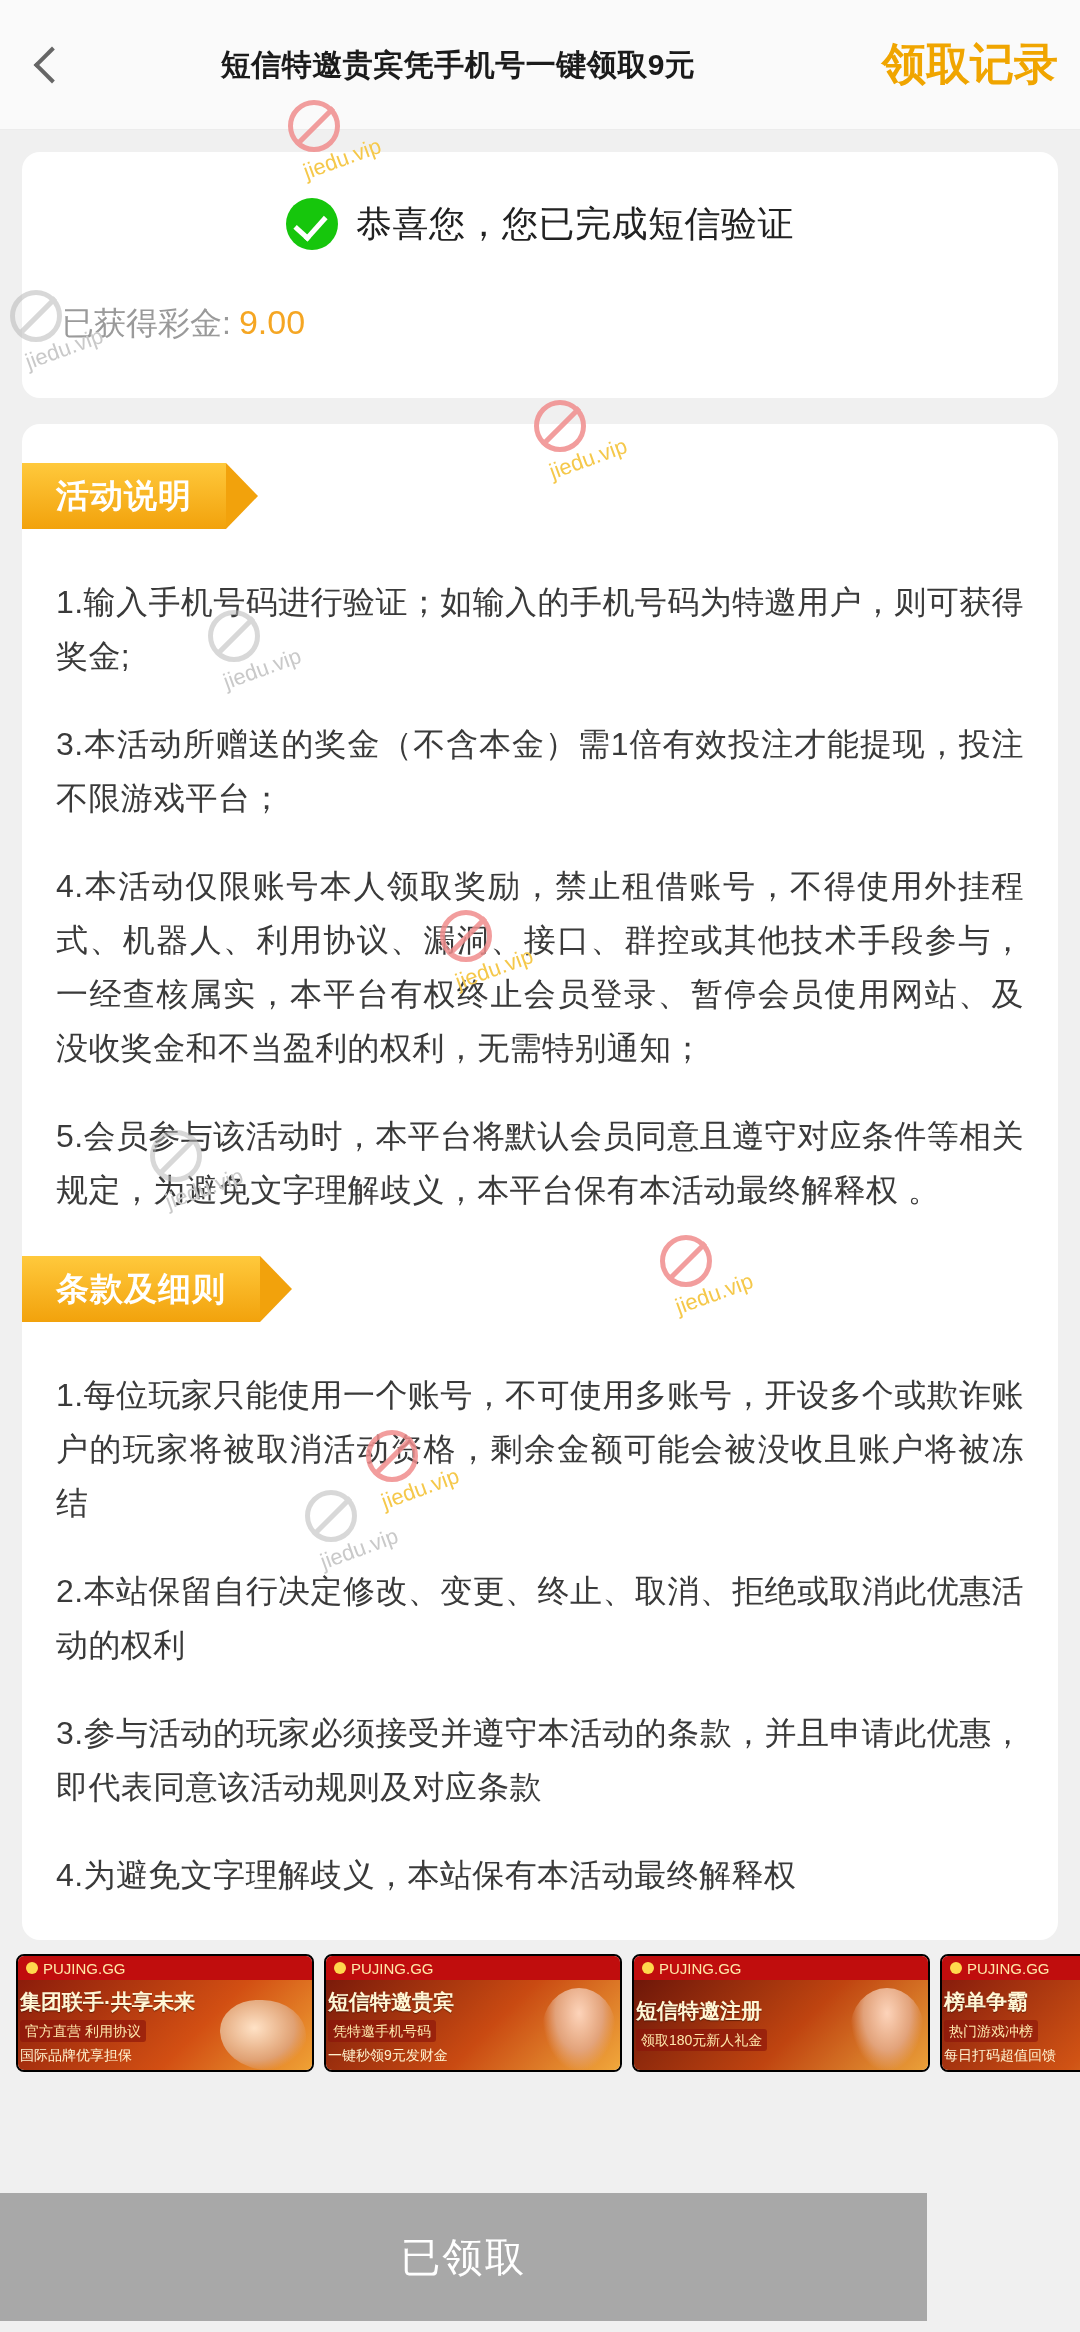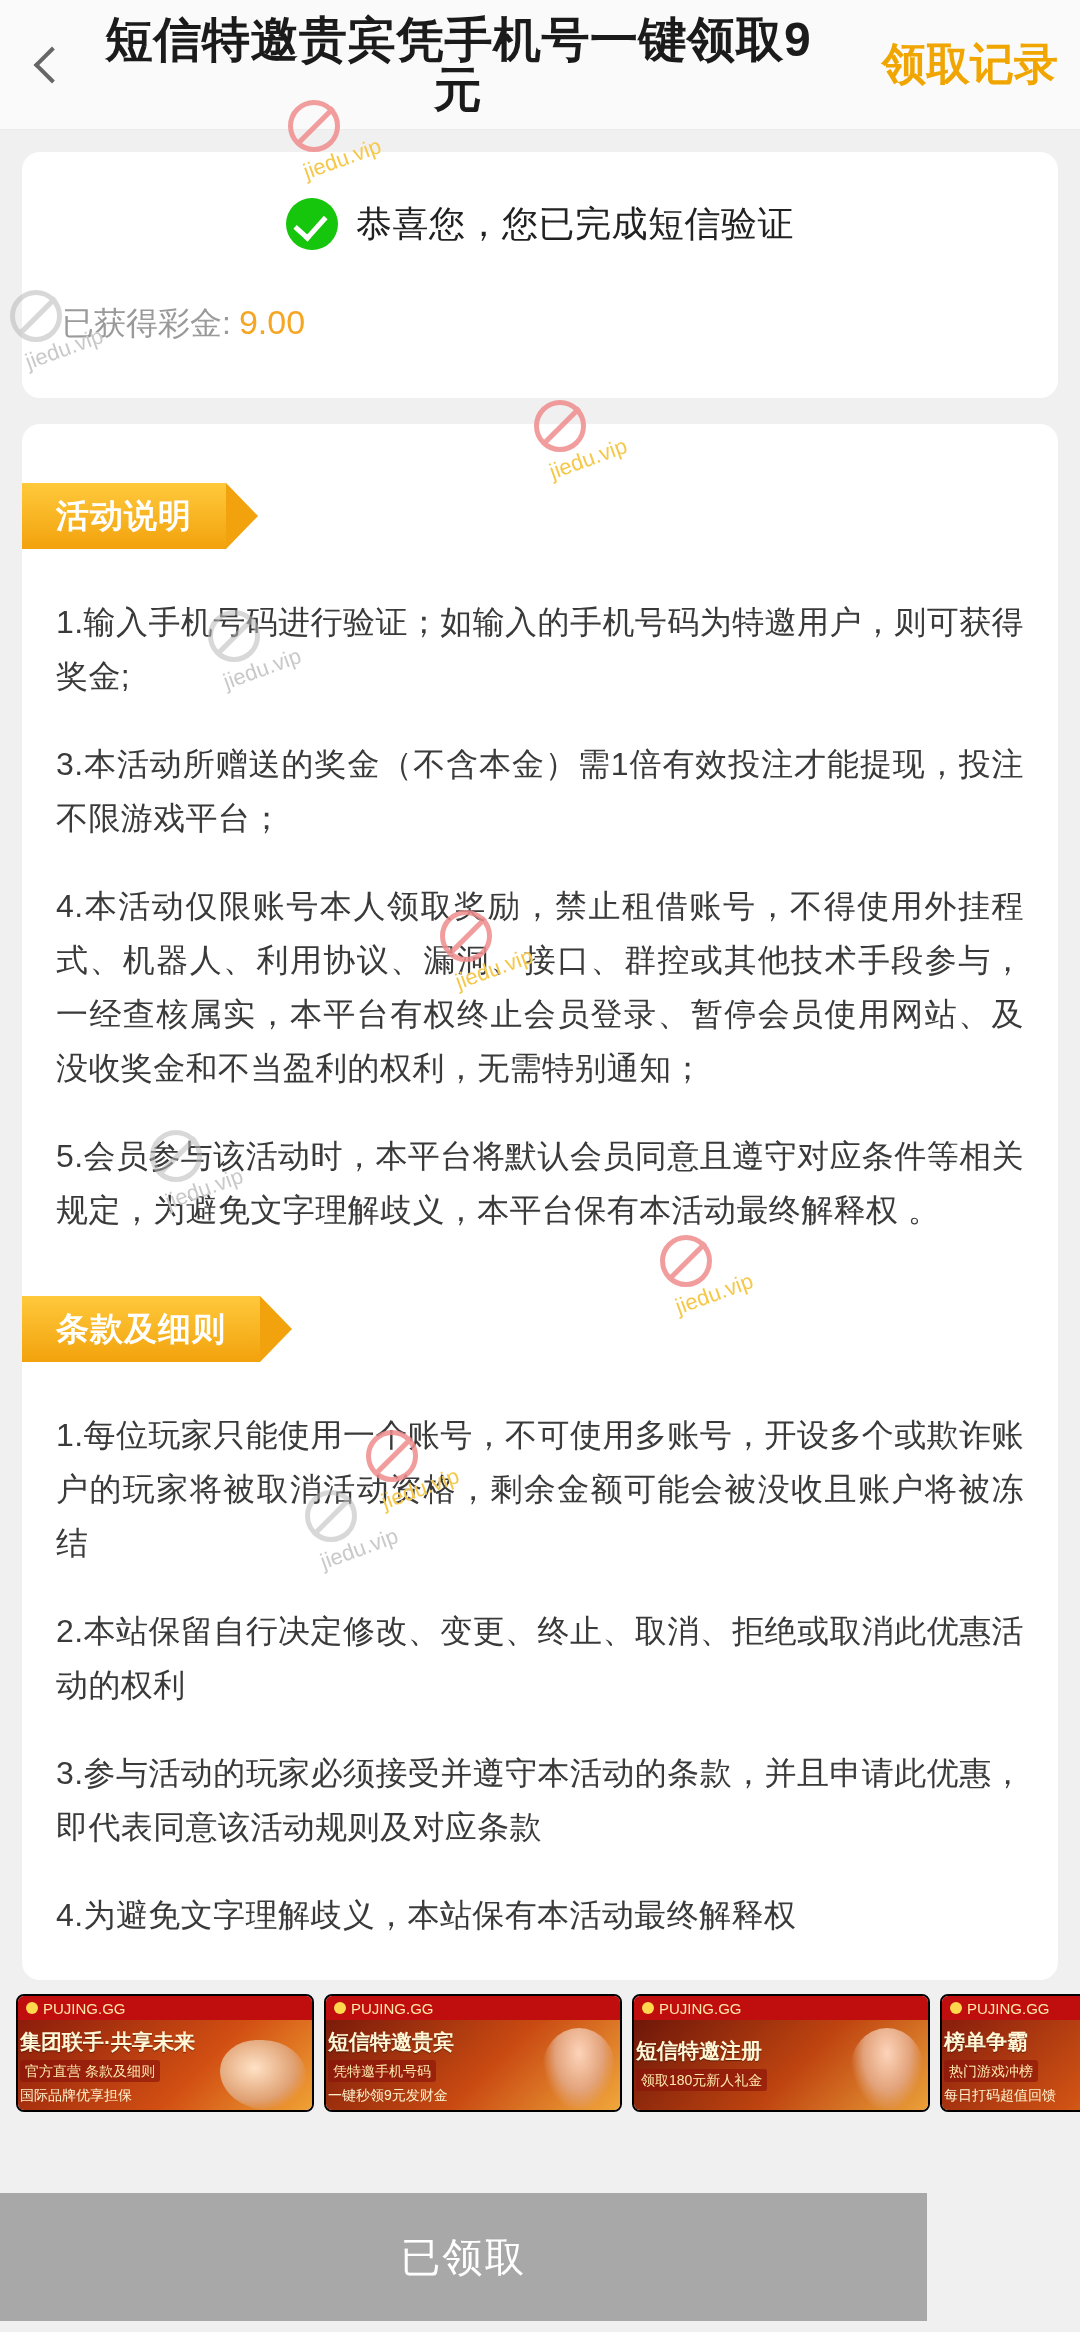--- a/index.html
+++ b/index.html
@@ -32,21 +32,21 @@
   .back-chevron {
     width: 26px; height: 26px;
     border-left: 4px solid #666;
     border-bottom: 4px solid #666;
     transform: rotate(45deg);
     margin-left: 8px;
   }
   .header-title {
     flex: 1 1 auto;
     text-align: center;
-    font-size: 48px;
+    font-size: 30px;
     line-height: 50px;
     color: #1b1b1b;
     font-weight: 600;
     padding: 0 6px;
     letter-spacing: 0.5px;
   }
   .header-action {
     flex: 0 0 260px;
     text-align: right;
     padding-right: 22px;
@@ -115,21 +115,21 @@
   
   .info-card {
     margin-top: 26px;
     padding: 0 0 38px 0;
     overflow: visible;
   }
 
   .ribbon {
     display: inline-block;
     position: relative;
-    margin: 59px 0 10px 0;
+    margin: 39px 0 10px 0;
     height: 66px;
     line-height: 66px;
     padding: 0 34px 0 34px;
     color: #fff;
     font-size: 33px;
     font-weight: 700;
     background: linear-gradient(180deg,#ffc93c 0%, #f2a20c 100%);
     border-radius: 0 0 0 0;
     letter-spacing: 1px;
   }
@@ -343,21 +343,21 @@
 
   <div class="banner-strip">
     <div class="banner b1">
       <div class="b-top">
         <span class="b-dot"></span>
         <span>PUJING.GG</span>
       </div>
       <div class="b-body">
         <div class="b-hand"></div>
         <div class="b-line1">集团联手·共享未来</div>
-        <div class="b-line2">官方直营 条款及细则</div>
+        <div class="b-line2">官方直营 利用协议</div>
         <div class="b-line3">国际品牌优享担保</div>
       </div>
     </div>
 
     <div class="banner b2">
       <div class="b-top">
         <span class="b-dot"></span>
         <span>PUJING.GG</span>
       </div>
       <div class="b-body">

